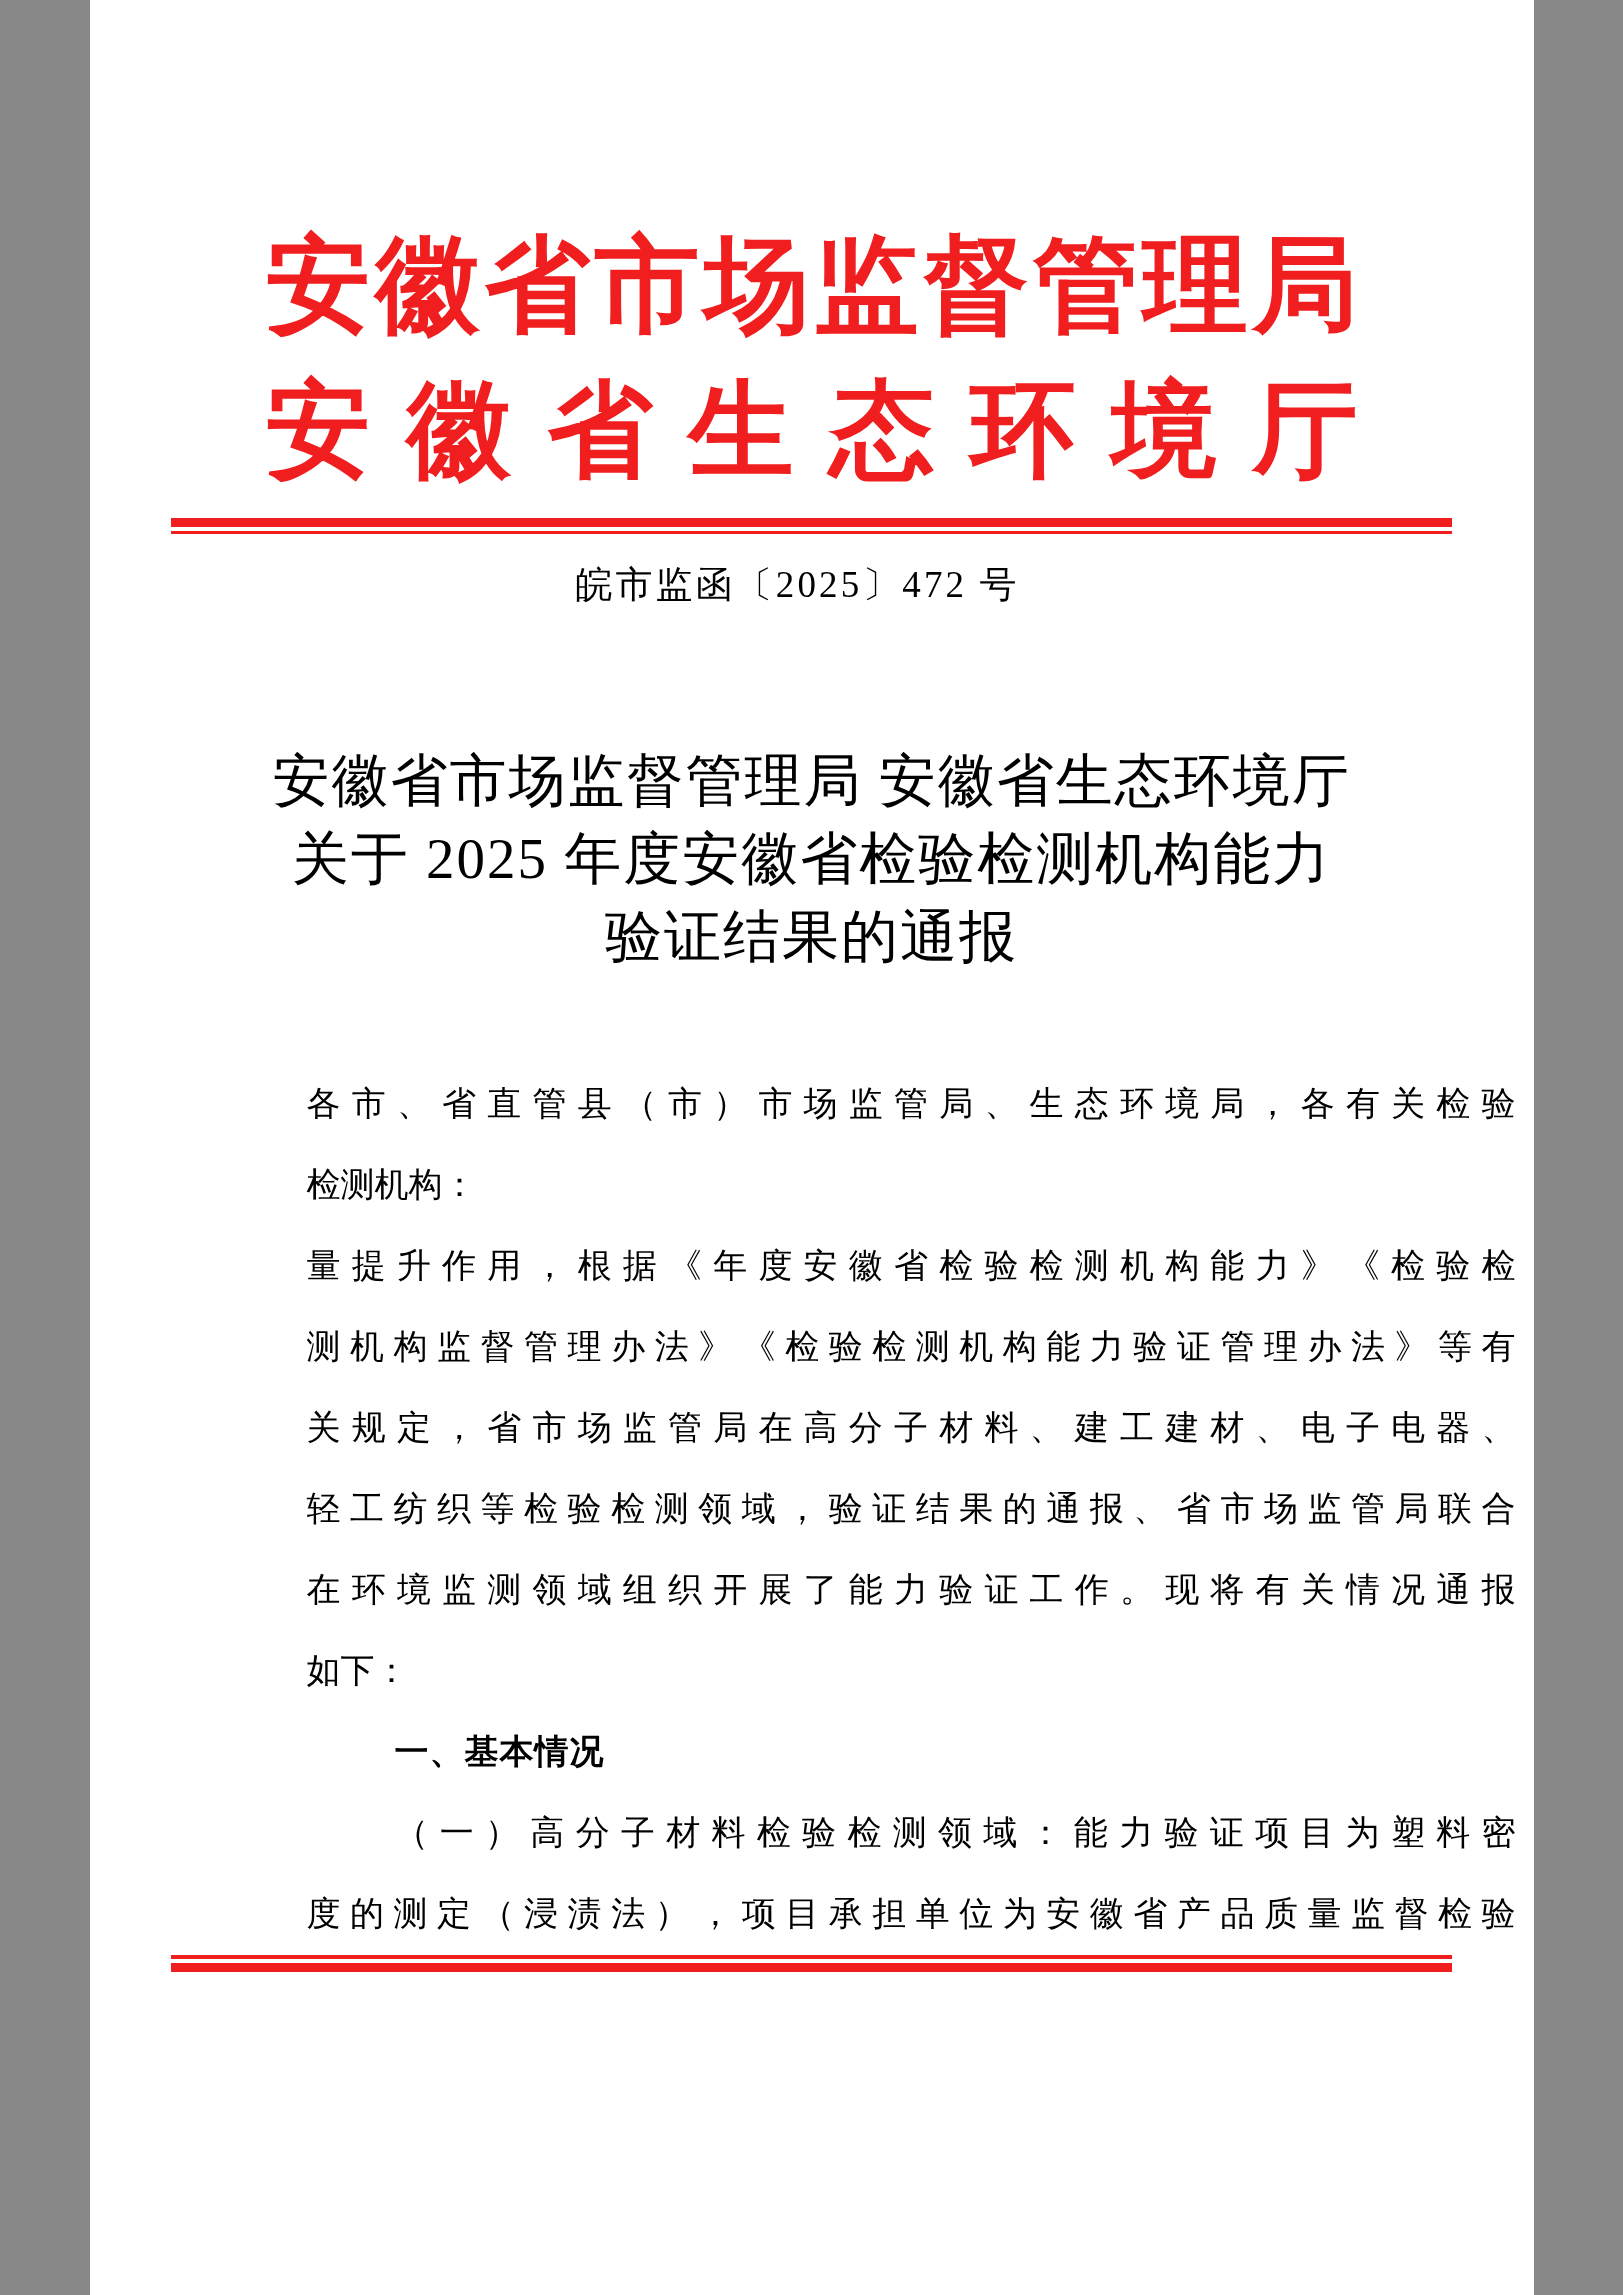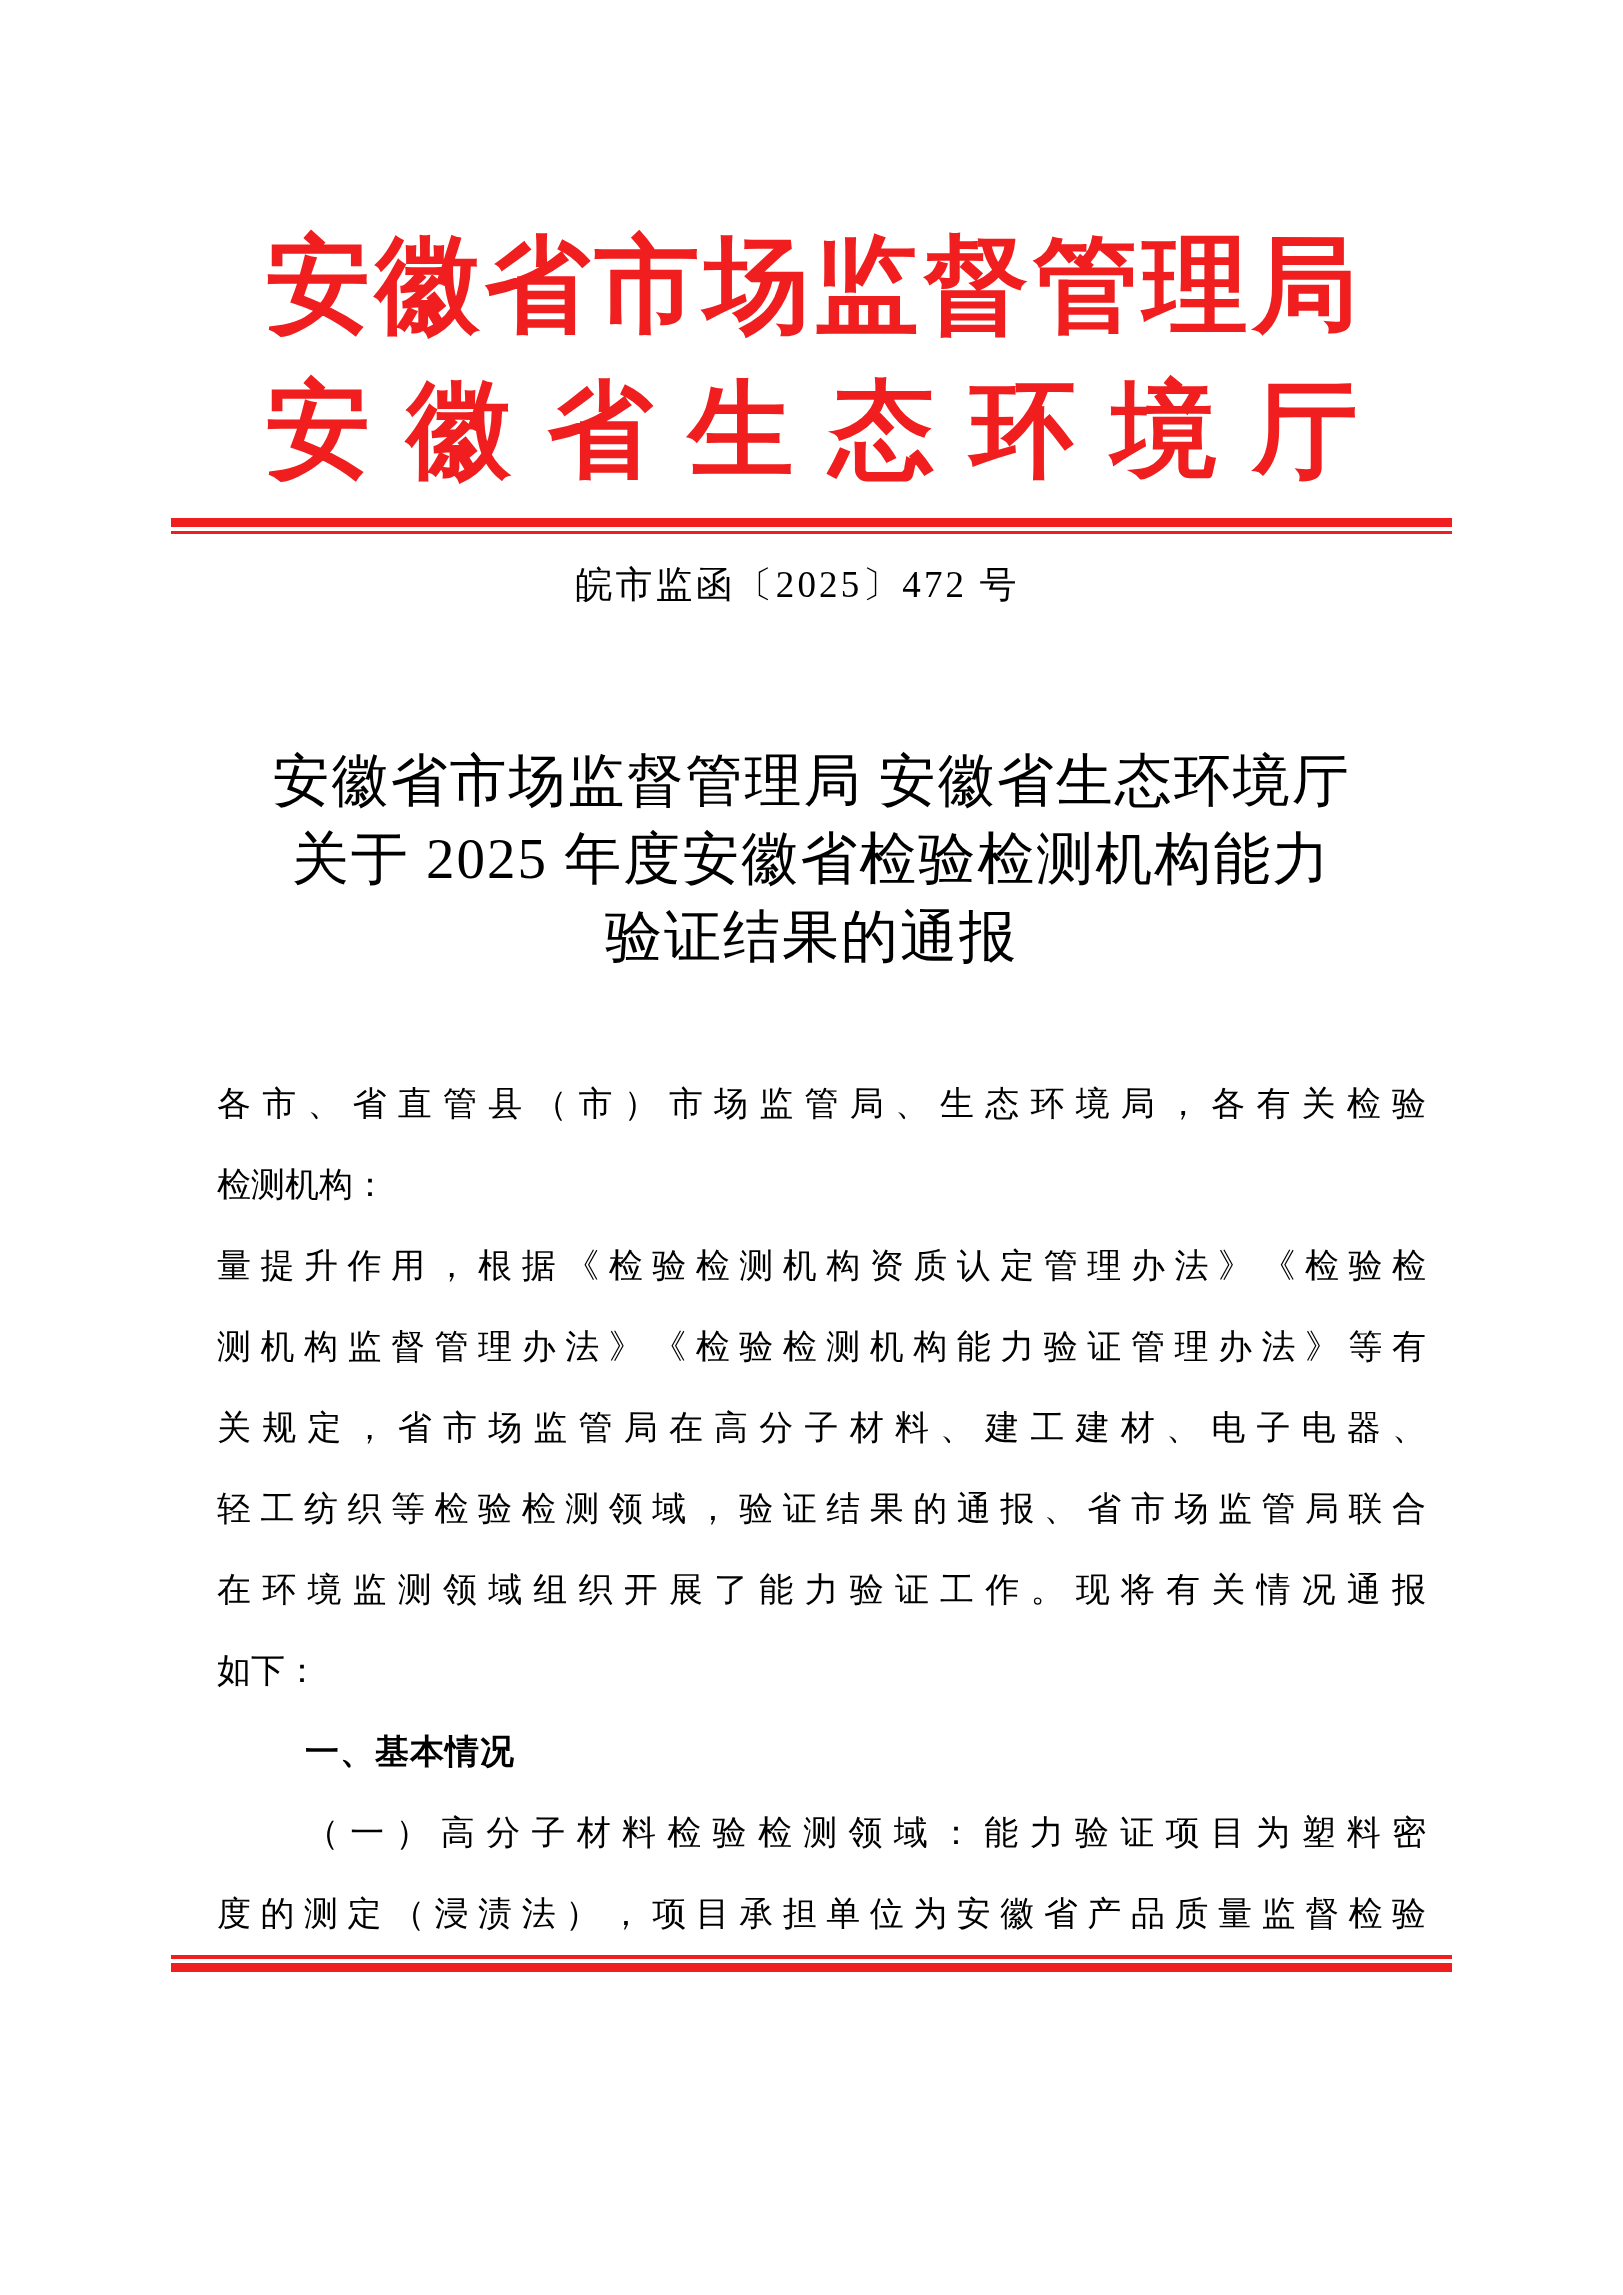--- a/index.html
+++ b/index.html
@@ -3,21 +3,21 @@
 <meta charset="utf-8">
 <style>
   :root{
     --red:#f01e1e;
     --ink:#000000;
     --paper:#ffffff;
   }
   html,body{margin:0;padding:0;background:#888;}
   .page{
     position:relative;
-    width:1623px;
+    width:1444px;
     height:2295px;
     margin:0 auto;
     background:var(--paper);
     color:var(--ink);
     font-family:"Liberation Serif","DejaVu Serif",serif;
     overflow:hidden;
   }
   
   .letterhead{padding-top:230px;}
   .hl{
@@ -103,21 +103,21 @@
 
   <div class="title">
     <div class="t-line">安徽省市场监督管理局 安徽省生态环境厅</div>
     <div class="t-line">关于 2025 年度安徽省检验检测机构能力</div>
     <div class="t-line">验证结果的通报</div>
   </div>
 
   <div class="body-text">
     <div class="bline just">各市、省直管县（市）市场监管局、生态环境局，各有关检验</div>
     <div class="bline">检测机构：</div>
-    <div class="bline just">量提升作用，根据《检验检测机构资质认定管理办法》《检验检</div>
+    <div class="bline just">量提升作用，根据《年度安徽省检验检测机构能力》《检验检</div>
     <div class="bline just">测机构监督管理办法》《检验检测机构能力验证管理办法》等有</div>
     <div class="bline just">关规定，省市场监管局在高分子材料、建工建材、电子电器、</div>
     <div class="bline just">轻工纺织等检验检测领域，验证结果的通报、省市场监管局联合</div>
     <div class="bline just">在环境监测领域组织开展了能力验证工作。现将有关情况通报</div>
     <div class="bline">如下：</div>
     <div class="bline heading ind">一、基本情况</div>
     <div class="bline just ind">（一）高分子材料检验检测领域：能力验证项目为塑料密</div>
     <div class="bline just">度的测定（浸渍法），项目承担单位为安徽省产品质量监督检验</div>
   </div>
 

